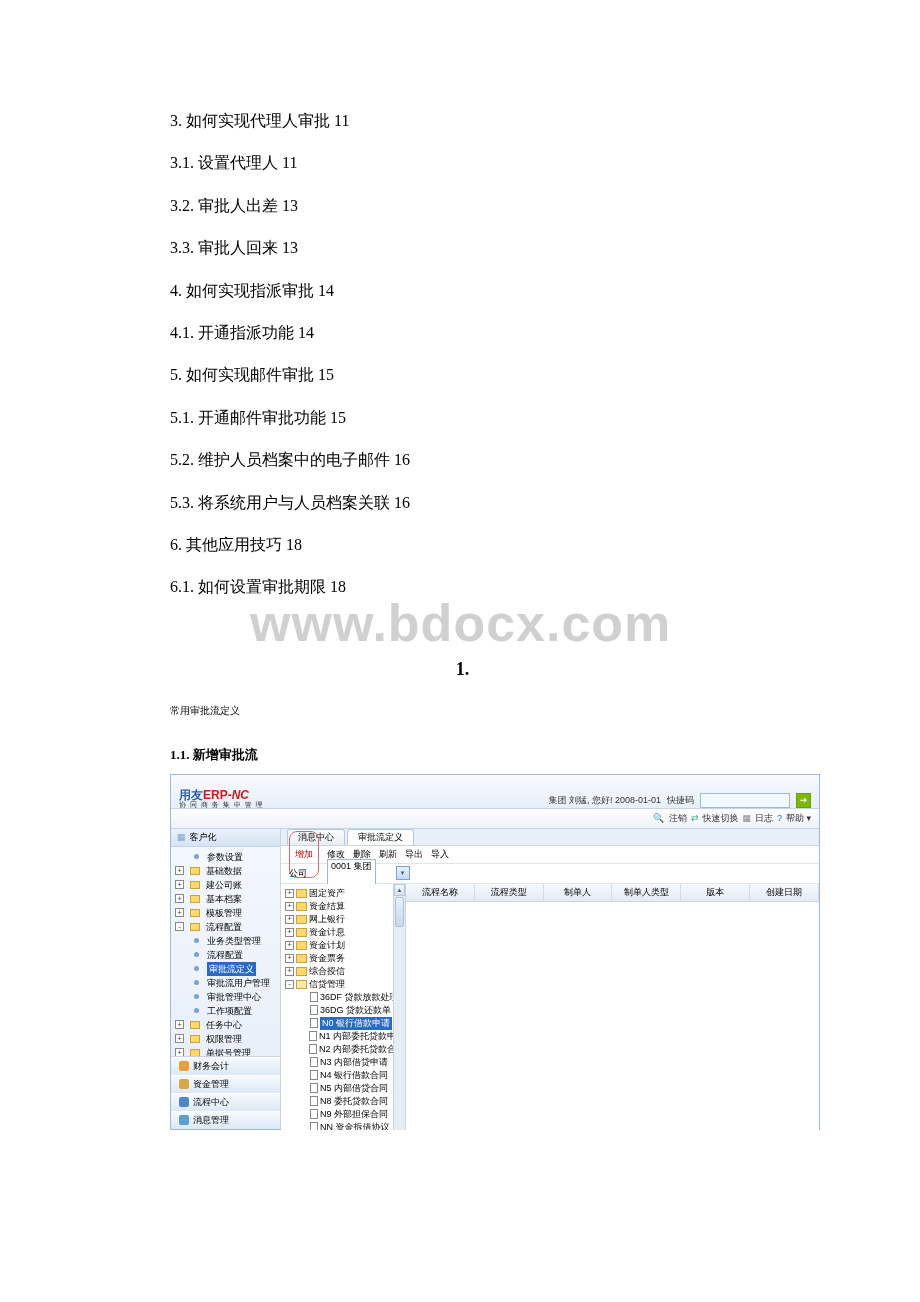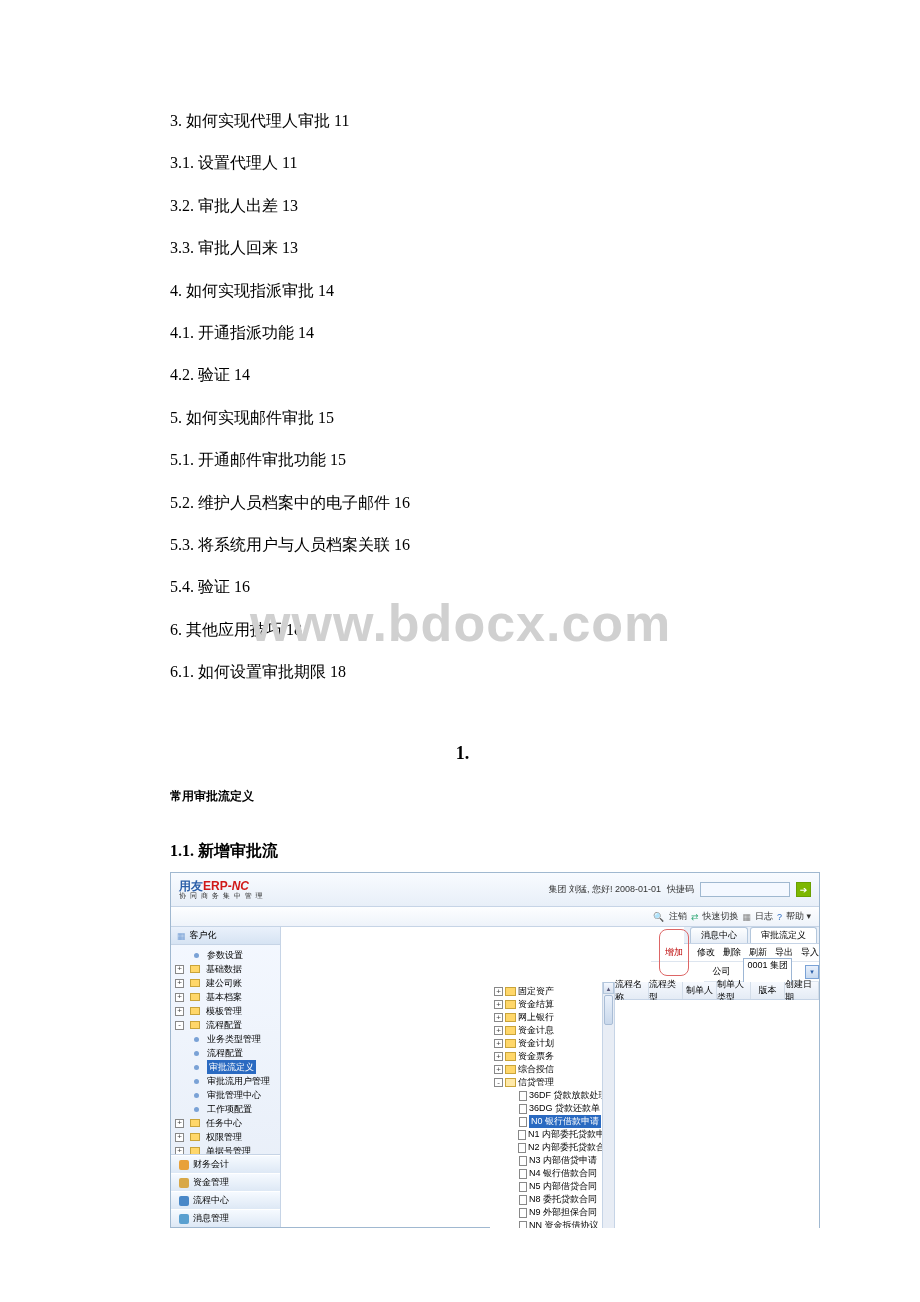--- a/index.html
+++ b/index.html
@@ -29,44 +29,43 @@
     letter-spacing: 1px;
   }
   .sec-num {
     text-align: center;
     font-weight: bold;
     font-size: 18px;
     margin-top: 60px;
     margin-bottom: 24px;
   }
   .sec-text {
-    font-size: 12px;
-    margin-bottom: 36px;
-    font-weight: bold;
+    font-size: 10px;
+    margin-bottom: 28px;
   }
   .subsec {
     font-weight: bold;
-    font-size: 16px;
+    font-size: 13px;
     margin-bottom: 10px;
   }
   
   .app {
     width: 650px;
     border: 1px solid #a0b8d0;
     font-family: "SimSun","Microsoft YaHei",sans-serif;
     font-size: 9px;
     background: #fff;
     position: relative;
     z-index: 1;
   }
   .app-header {
     height: 34px;
     background: linear-gradient(#f8fbff,#e8eff8);
     display: flex;
-    align-items: center;
+    align-items: flex-end;
     padding: 0 8px;
     border-bottom: 1px solid #c6d4e6;
     gap: 46px;
   }
   .app-logo {
     display: flex; flex-direction: column; line-height: 1;
   }
   .logo-top { font-weight: bold; font-size: 12px; color: #c00; font-family: Arial, sans-serif; }
   .logo-top .blue { color: #2a5ea8; }
   .logo-top .red { color: #d01818; }
@@ -99,30 +98,30 @@
   .sb-tree .node { white-space: nowrap; display:flex;align-items:center;gap:6px; }
   .exp { width:9px;height:9px;border:1px solid #888;display:inline-flex;align-items:center;justify-content:center;font-size:8px;line-height:1;color:#444;background:#fff; }
   .folder-ico { width:10px;height:8px;background:#ffd76a;border:1px solid #c9a43a;display:inline-block; }
   .dot { width:5px;height:5px;border-radius:50%;background:#7aa2d6;display:inline-block;margin-right:2px;margin-left:2px; }
   .lvl1 { padding-left: 0; }
   .hl { background:#2a6ac1;color:#fff;padding:0 2px; }
   .sb-bottom { border-top:1px solid #c6d4e6; }
   .sb-btn { height:18px;display:flex;align-items:center;padding-left:8px;gap:4px;
     background: linear-gradient(#f6faff,#dde8f5); border-top:1px solid #fff; font-size:9px; }
   .sb-btn-ico { width:10px;height:10px;display:inline-block; }
-  .main { flex:1; display:flex; flex-direction:column;align-items:flex-end; }
+  .main { flex:1; display:flex; flex-direction:column; }
   .tabs { height:18px; display:flex; align-items:flex-end; background:#e8eff8; border-bottom:1px solid #c6d4e6; padding-left:6px; gap:0; }
   .tab { height:16px; padding:0 10px; font-size:9px; display:flex;align-items:center;
     background:linear-gradient(#fdfeff,#e6edf6); border:1px solid #b4c7dc; border-bottom:none;
     border-radius:3px 3px 0 0; margin-right:2px; }
   .tab.active { background:#fff; }
   .tool-row { height:18px; display:flex; align-items:center; padding-left:8px; gap:8px;
     border-bottom:1px solid #dde5ef; font-size:9px; }
   .tool-row .add { color:#b00; border:1px solid #d66; border-radius:8px; padding:16px 5px; }
-  .company-row { height:20px; display:flex; align-items:center; padding-left:8px; gap:13px; font-size:9px; border-bottom:1px solid #dde5ef; }
+  .company-row { height:20px; display:flex; align-items:center; padding-left:8px; gap:20px; font-size:9px; border-bottom:1px solid #dde5ef; }
   .company-input { border:1px solid #9db6d4; height:28px; padding:0 3px; background:#fff; }
   .dd-btn { width:14px;height:14px;border:1px solid #7aa2d6;background:linear-gradient(#e8f0fc,#c7d9ef);display:flex;align-items:center;justify-content:center;font-size:7px;color:#2a5ea8; }
   .content-split { flex:1; display:flex; }
   .tree-pane { width:125px; border-right:1px solid #c6d4e6; overflow:auto; padding:3px 0 3px 4px; background:#fff; font-size:9px; line-height:13px; position:relative; }
   .tree-pane .node { white-space:nowrap; display:flex;align-items:center;gap:2px; }
   .folder-y { width:11px;height:9px;background:#ffd76a;border:1px solid #c9a43a;display:inline-block; }
   .folder-o { width:11px;height:9px;background:#ffe9a8;border:1px solid #c9a43a;display:inline-block; }
   .file-ico { width:8px;height:10px;background:#fff;border:1px solid #888;display:inline-block;position:relative; }
   .t-lvl0 { padding-left:0; }
   .t-lvl1 { padding-left:12px; }
@@ -142,26 +141,24 @@
 <body>
 
 <div class="page">
   <div id="toc-container">
       <div class="toc-line">3. 如何实现代理人审批 11</div>
       <div class="toc-line">3.1. 设置代理人 11</div>
       <div class="toc-line">3.2. 审批人出差 13</div>
       <div class="toc-line">3.3. 审批人回来 13</div>
       <div class="toc-line">4. 如何实现指派审批 14</div>
       <div class="toc-line">4.1. 开通指派功能 14</div>
-      <div class="toc-line">4.2. 验证 14</div>
       <div class="toc-line">5. 如何实现邮件审批 15</div>
       <div class="toc-line">5.1. 开通邮件审批功能 15</div>
       <div class="toc-line">5.2. 维护人员档案中的电子邮件 16</div>
       <div class="toc-line">5.3. 将系统用户与人员档案关联 16</div>
-      <div class="toc-line">5.4. 验证 16</div>
       <div class="toc-line">6. 其他应用技巧 18</div>
       <div class="toc-line">6.1. 如何设置审批期限 18</div>
     </div>
 
   <div class="watermark" style="left:250px; top:593px;">www.bdocx.com</div>
 
   <div class="sec-num">1.</div>
   <div class="sec-text">常用审批流定义</div>
   <div class="subsec">1.1. 新增审批流</div>
 

